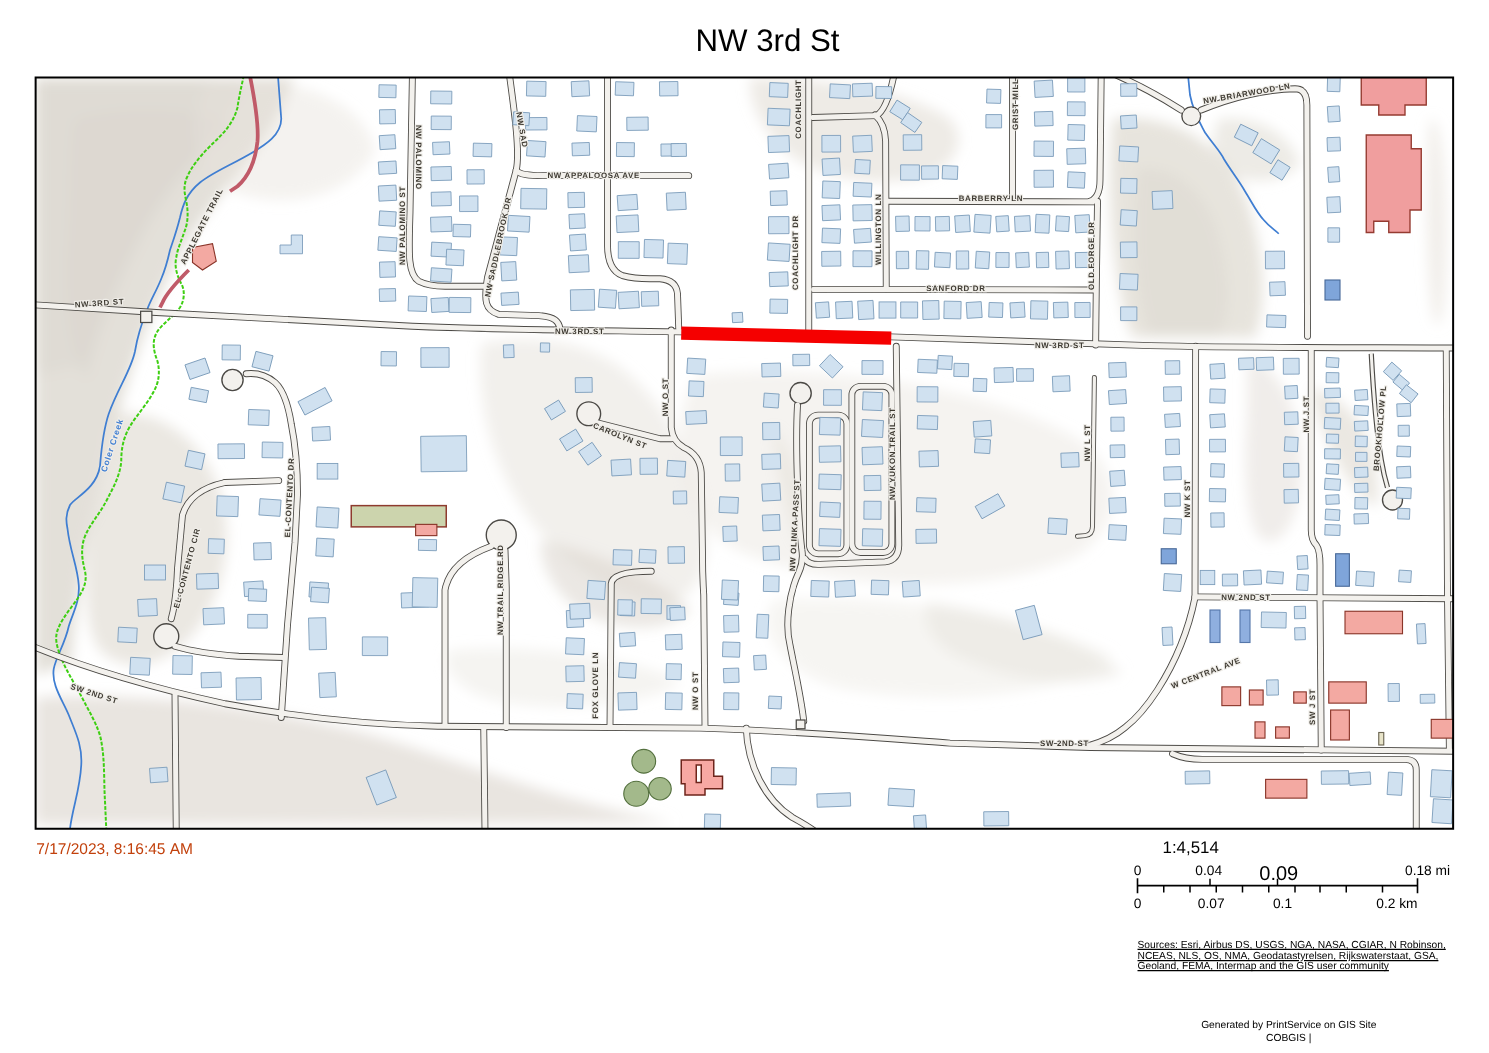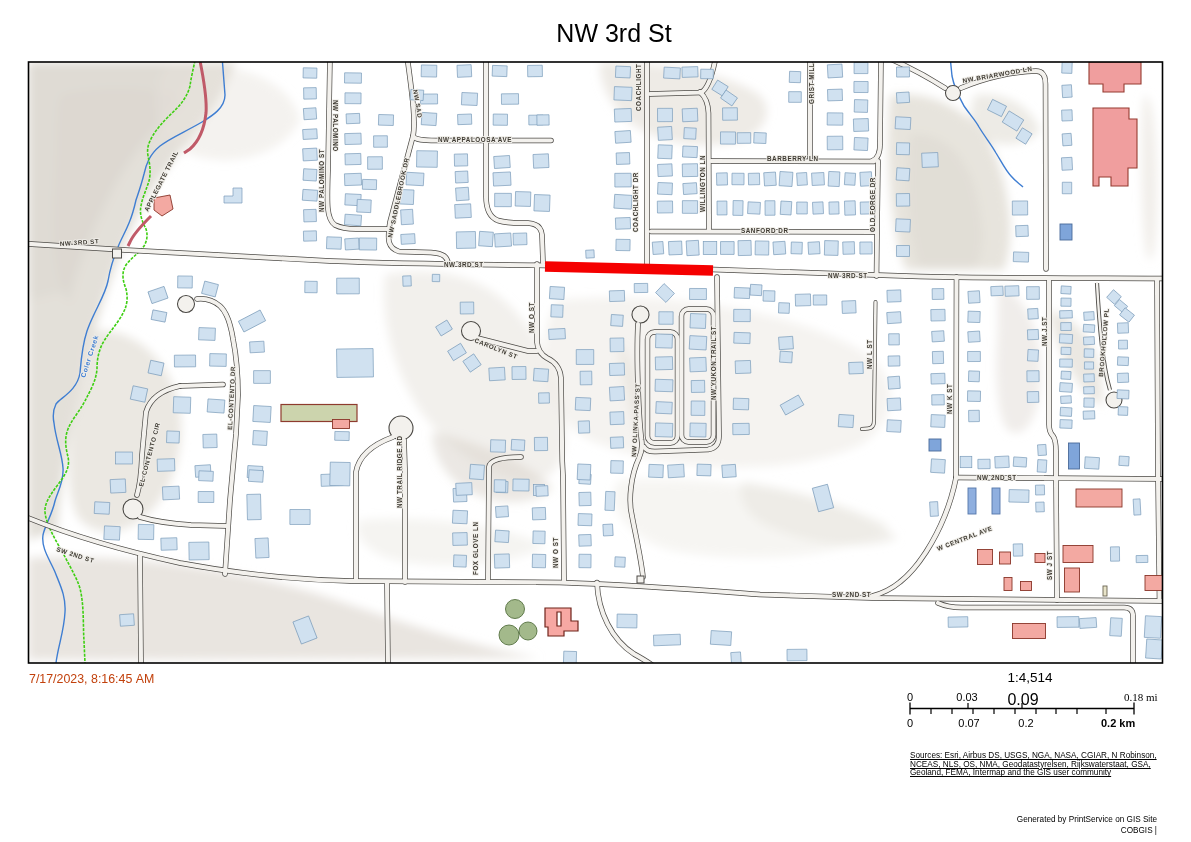--- a/index.html
+++ b/index.html
@@ -664,44 +664,44 @@
         <text x="85" y="378" font-size="6.8" letter-spacing="0.55" font-weight="bold" fill="#3f7ed2" stroke="#efede8" stroke-width="1.8" paint-order="stroke" transform="rotate(-72 85 378)">Coler Creek</text>
       </g>
     </g>
     <rect x="28.5" y="62" width="1134" height="601" fill="none" stroke="#000" stroke-width="1.6"></rect>
   </svg>
 
 <div class="abs" style="left:0;top:19px;width:1228px;text-align:center;font-size:25px;color:#000;">NW 3rd St</div>
 
 <div class="abs" style="left:29px;top:672px;font-size:12.4px;color:#c2410c;">7/17/2023, 8:16:45&nbsp;AM</div>
 
-<div class="abs" style="left:930px;top:670px;width:200px;text-align:center;font-size:13.5px;color:#000;">1:4,514</div>
+<div class="abs" style="left:930px;top:670px;width:200px;font-size:13.5px;color:#000;">1:4,514</div>
 
 <div class="abs" style="left:910px;top:691px;width:60px;margin-left:-30px;text-align:center;font-size:11px;">0</div>
-<div class="abs" style="left:967px;top:691px;width:60px;margin-left:-30px;text-align:center;font-size:11px;">0.03</div>
+<div class="abs" style="left:967px;top:691px;width:60px;margin-left:-30px;text-align:center;font-size:11px;">0.04</div>
 <div class="abs" style="left:1023px;top:691px;width:60px;margin-left:-30px;text-align:center;font-size:16px;">0.09</div>
-<div class="abs" style="left:1124px;top:691px;font-size:11px;font-family:Liberation Serif, serif;">0.18 mi</div>
+<div class="abs" style="left:1124px;top:691px;font-size:11px;">0.18 mi</div>
 
 <svg class="abs" style="left:900px;top:700px" width="250" height="18" viewBox="0 0 250 18">
 <line x1="10" y1="8.5" x2="234" y2="8.5" stroke="#000" stroke-width="1.3"></line>
 <line x1="10" y1="2.5" x2="10" y2="14.5" stroke="#000" stroke-width="1.3"></line>
 <line x1="234" y1="2.5" x2="234" y2="14.5" stroke="#000" stroke-width="1.3"></line>
 <line x1="68" y1="3" x2="68" y2="8.5" stroke="#000" stroke-width="1.2"></line>
 <line x1="122" y1="3" x2="122" y2="8.5" stroke="#000" stroke-width="1.2"></line>
 <line x1="31" y1="8.5" x2="31" y2="14" stroke="#000" stroke-width="1.2"></line>
 <line x1="52" y1="8.5" x2="52" y2="14" stroke="#000" stroke-width="1.2"></line>
 <line x1="73" y1="8.5" x2="73" y2="14" stroke="#000" stroke-width="1.2"></line>
 <line x1="94" y1="8.5" x2="94" y2="14" stroke="#000" stroke-width="1.2"></line>
 <line x1="115" y1="8.5" x2="115" y2="14" stroke="#000" stroke-width="1.2"></line>
 <line x1="136" y1="8.5" x2="136" y2="14" stroke="#000" stroke-width="1.2"></line>
 <line x1="156" y1="8.5" x2="156" y2="14" stroke="#000" stroke-width="1.2"></line>
 <line x1="177" y1="8.5" x2="177" y2="14" stroke="#000" stroke-width="1.2"></line>
 <line x1="206" y1="8.5" x2="206" y2="14" stroke="#000" stroke-width="1.2"></line>
 </svg>
 
 <div class="abs" style="left:910px;top:717px;width:60px;margin-left:-30px;text-align:center;font-size:11px;">0</div>
 <div class="abs" style="left:969px;top:717px;width:60px;margin-left:-30px;text-align:center;font-size:11px;">0.07</div>
-<div class="abs" style="left:1026px;top:717px;width:60px;margin-left:-30px;text-align:center;font-size:11px;">0.2</div>
-<div class="abs" style="left:1101px;top:717px;font-size:11px;font-weight:bold;">0.2 km</div>
+<div class="abs" style="left:1026px;top:717px;width:60px;margin-left:-30px;text-align:center;font-size:11px;">0.1</div>
+<div class="abs" style="left:1101px;top:717px;font-size:11px;">0.2 km</div>
 
 <div class="abs" style="left:910px;top:752px;width:256px;font-size:8.2px;line-height:8.7px;color:#000;text-decoration:underline;">Sources: Esri, Airbus DS, USGS, NGA, NASA, CGIAR, N Robinson, NCEAS, NLS, OS, NMA, Geodatastyrelsen, Rijkswaterstaat, GSA, Geoland, FEMA, Intermap and the GIS user community</div>
 
-<div class="abs" style="left:905px;top:815px;width:252px;text-align:right;font-size:8.2px;line-height:10.5px;color:#000;">Generated by PrintService on GIS Site<br>COBGIS |</div>
+<div class="abs" style="left:905px;top:815px;width:252px;text-align:center;font-size:8.2px;line-height:10.5px;color:#000;">Generated by PrintService on GIS Site<br>COBGIS |</div>
 
 </body></html>

